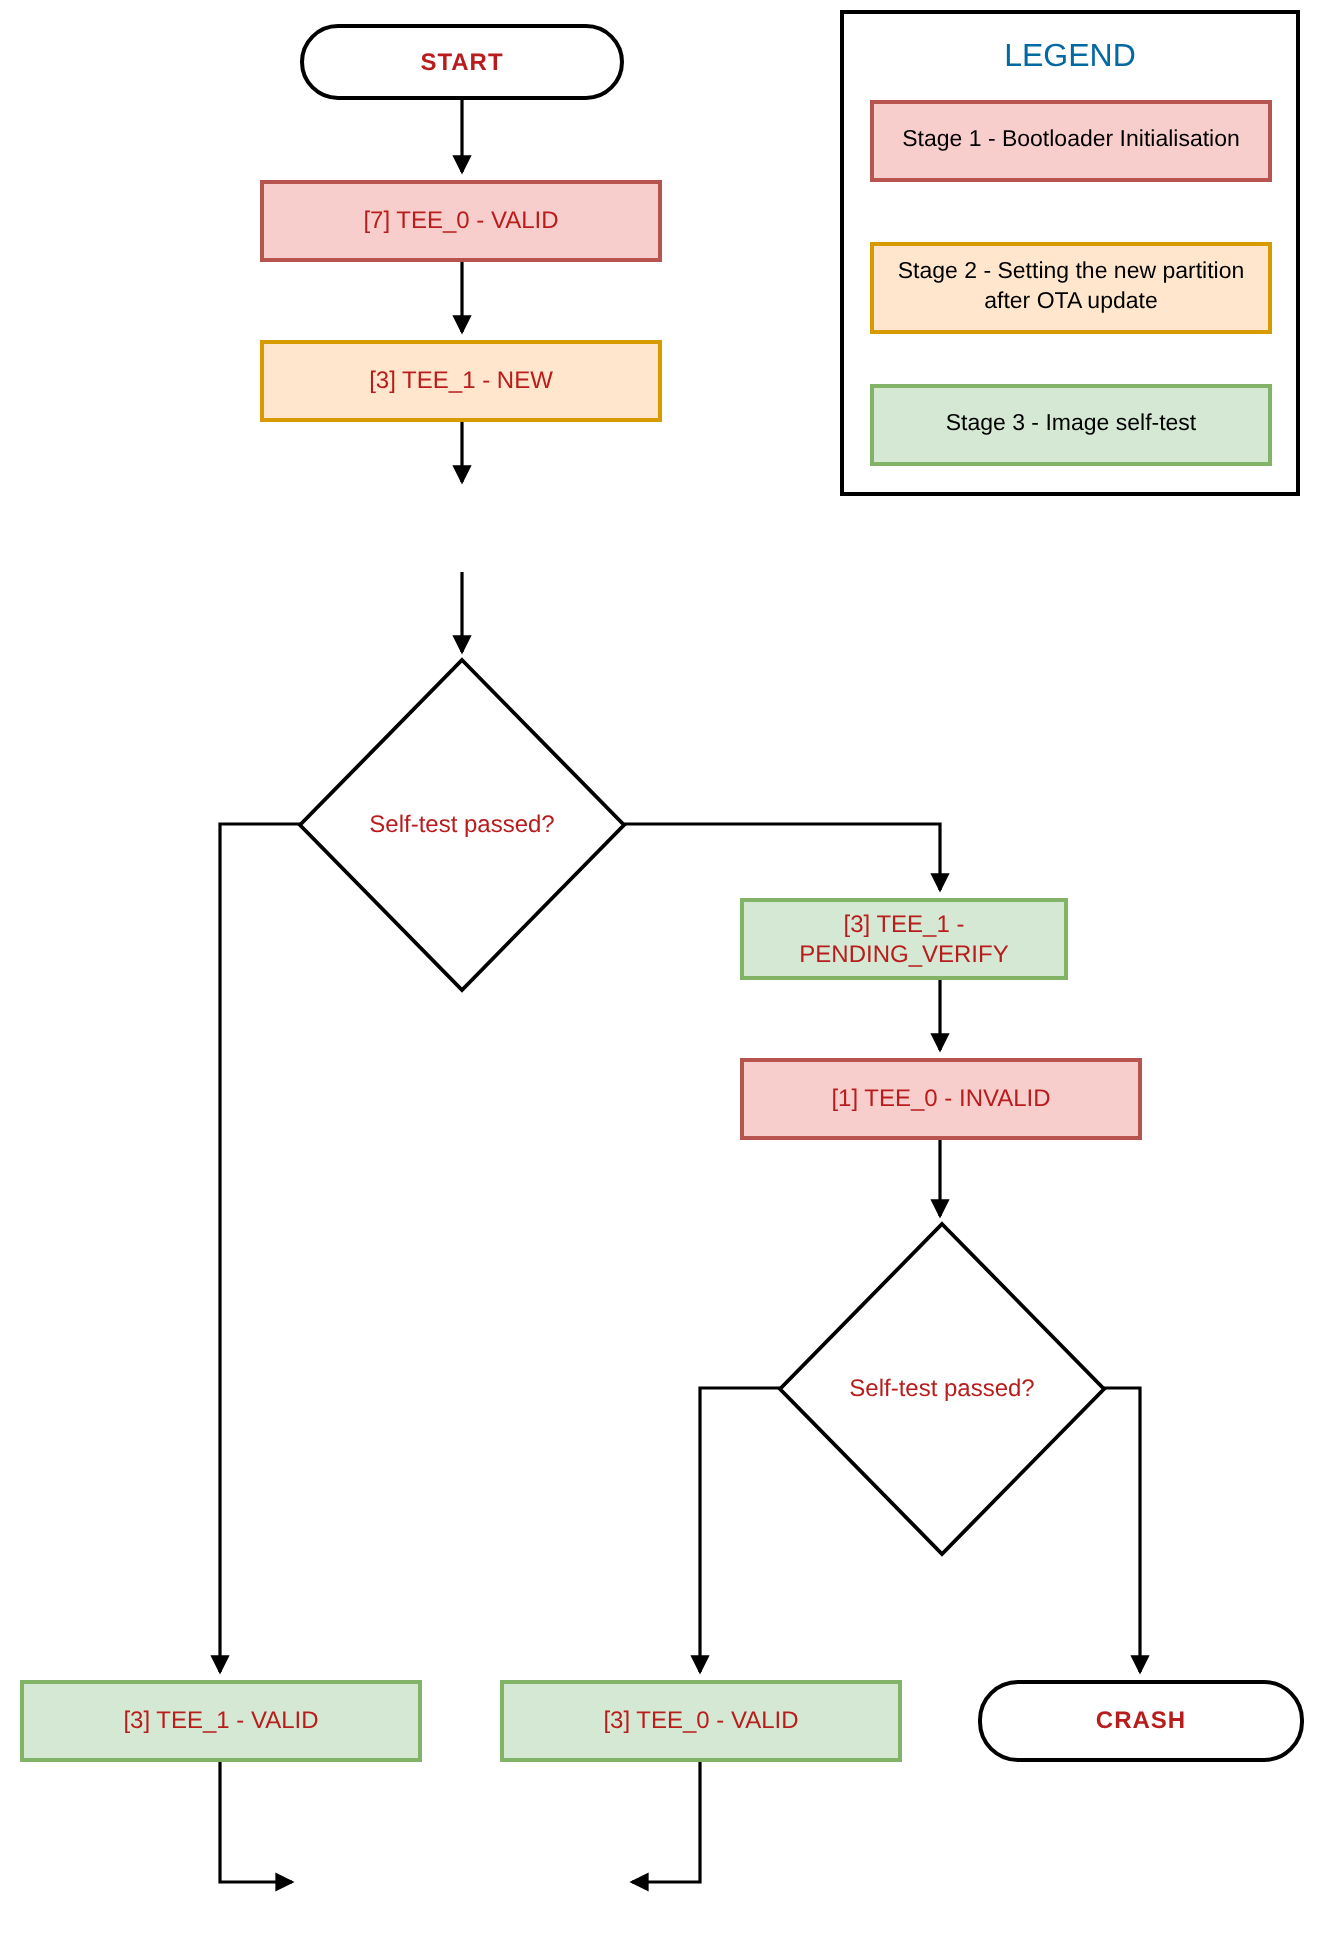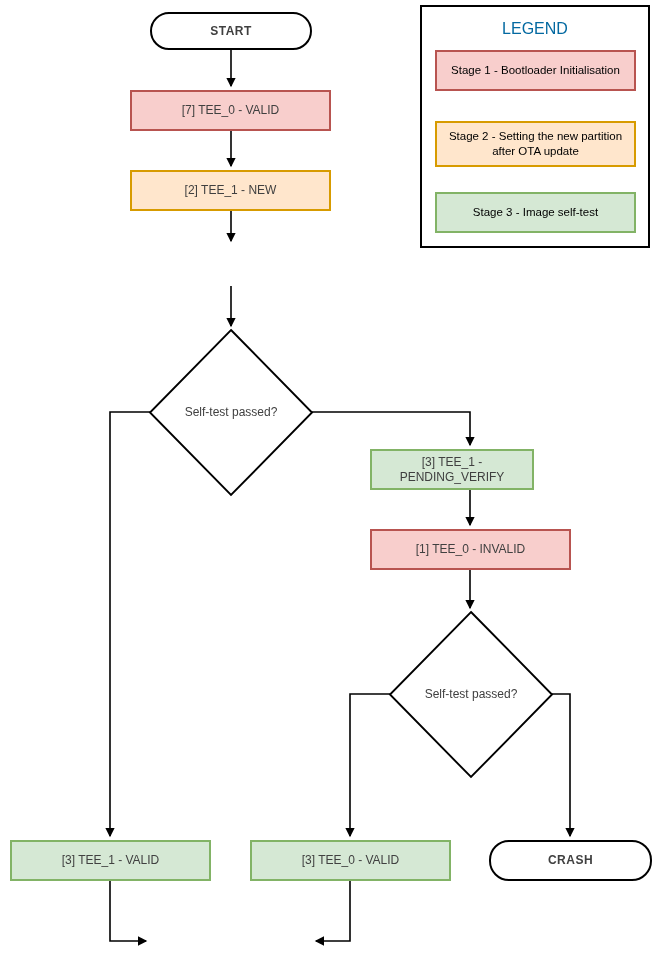--- a/index.html
+++ b/index.html
@@ -27,21 +27,21 @@
     pointer-events: none;
   }
   .node {
     position: absolute;
     box-sizing: border-box;
     display: flex;
     align-items: center;
     justify-content: center;
     text-align: center;
     font-size: 12px;
-    color: #404040;
+    color: #b91c1c;
     line-height: 1.25;
     z-index: 2;
   }
   .node.rect {
     border-width: 2px;
     border-style: solid;
   }
   .node.terminal {
     background: #ffffff;
     border: 2px solid #000000;
@@ -115,21 +115,21 @@
 
   <div class="node terminal" style="left:150px; top:12px; width:162px; height:38px;">
     <span>START</span>
   </div>
 
   <div class="node rect" style="left:130px; top:90px; width:201px; height:41px; background:#f8cecc; border-color:#b85450;">
     <span>[7] TEE_0 - VALID</span>
   </div>
 
   <div class="node rect" style="left:130px; top:170px; width:201px; height:41px; background:#ffe6cc; border-color:#d79b00;">
-    <span>[2] TEE_1 - NEW</span>
+    <span>[3] TEE_1 - NEW</span>
   </div>
 
 
   <div class="node diamond-label" style="left:150px; top:330px; width:162px; height:165px;">
     <span>Self-test passed?</span>
   </div>
 
   <div class="node rect" style="left:370px; top:449px; width:164px; height:41px; background:#d5e8d4; border-color:#82b366;">
     <span>[3] TEE_1 - PENDING_VERIFY</span>
   </div>

